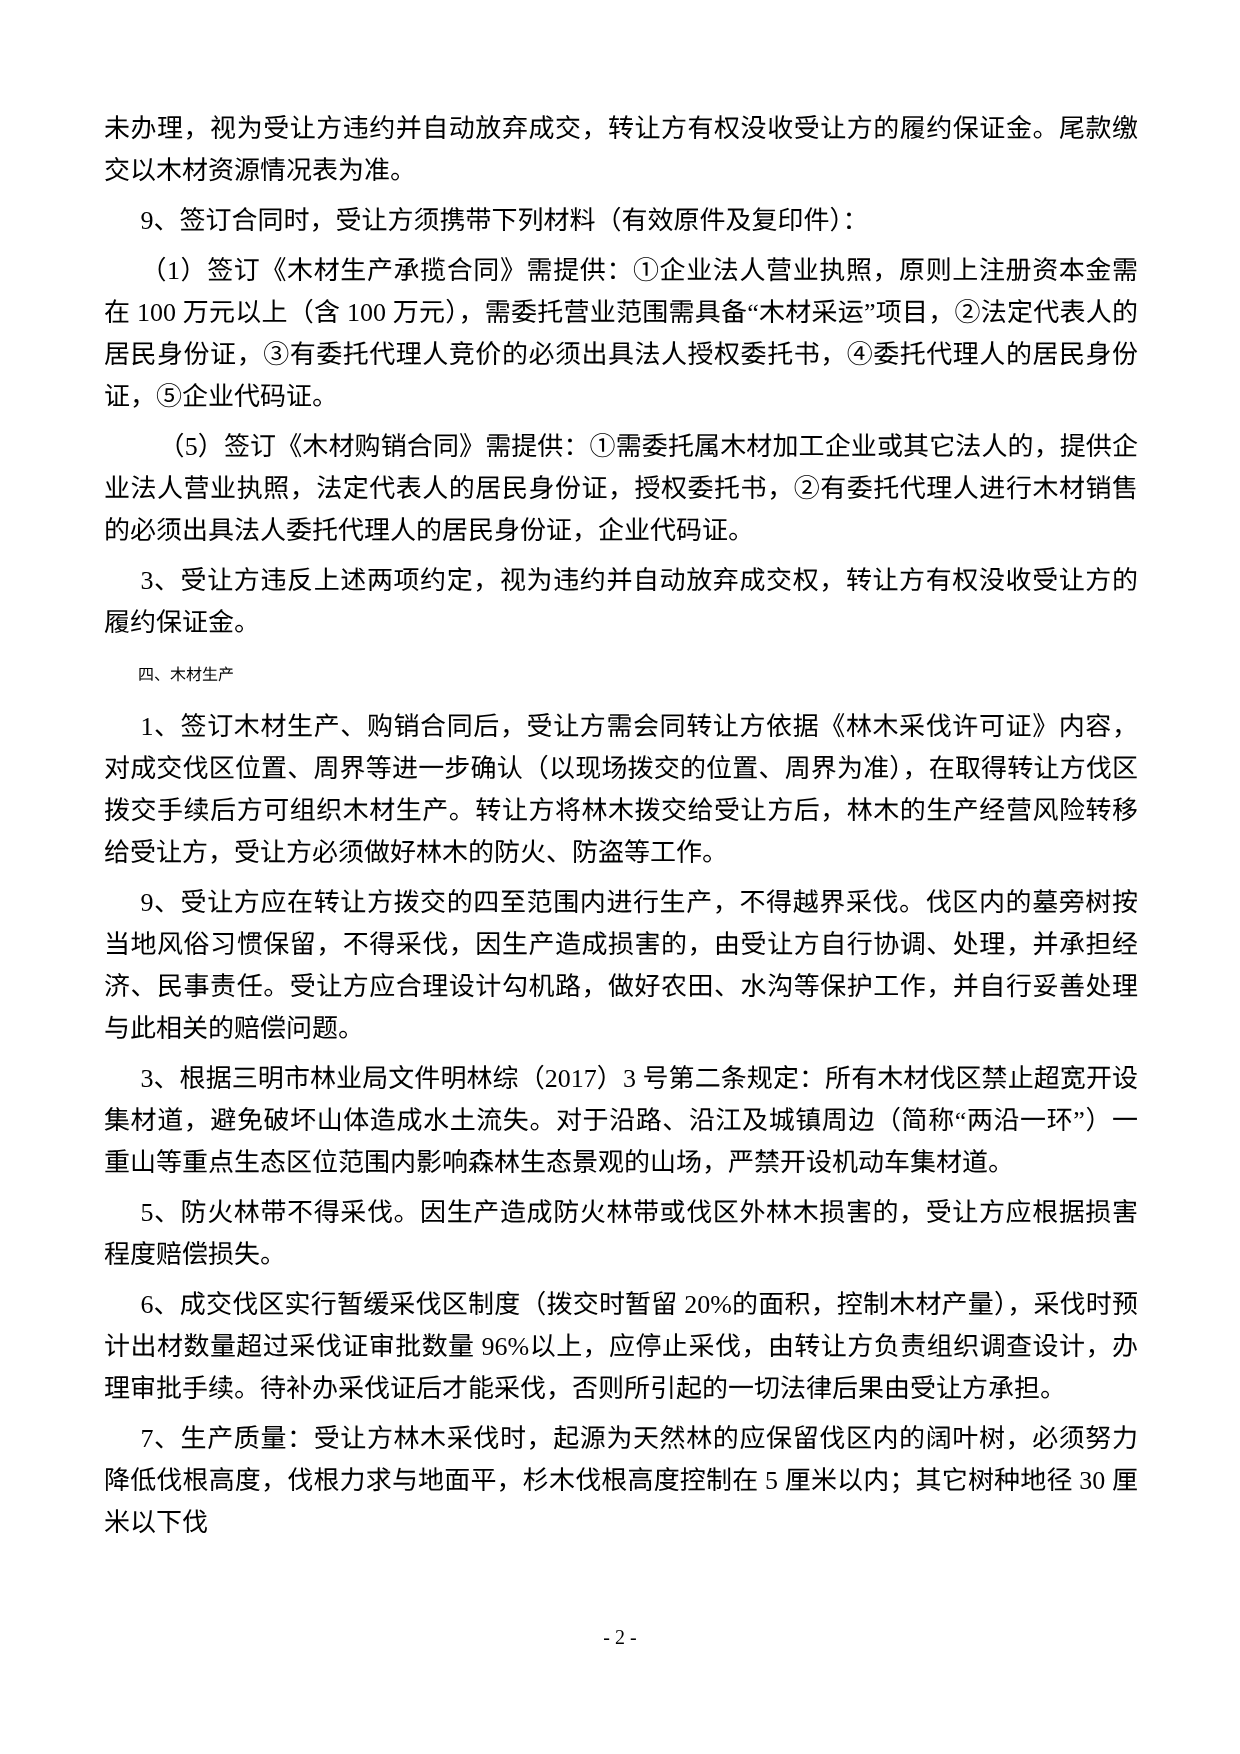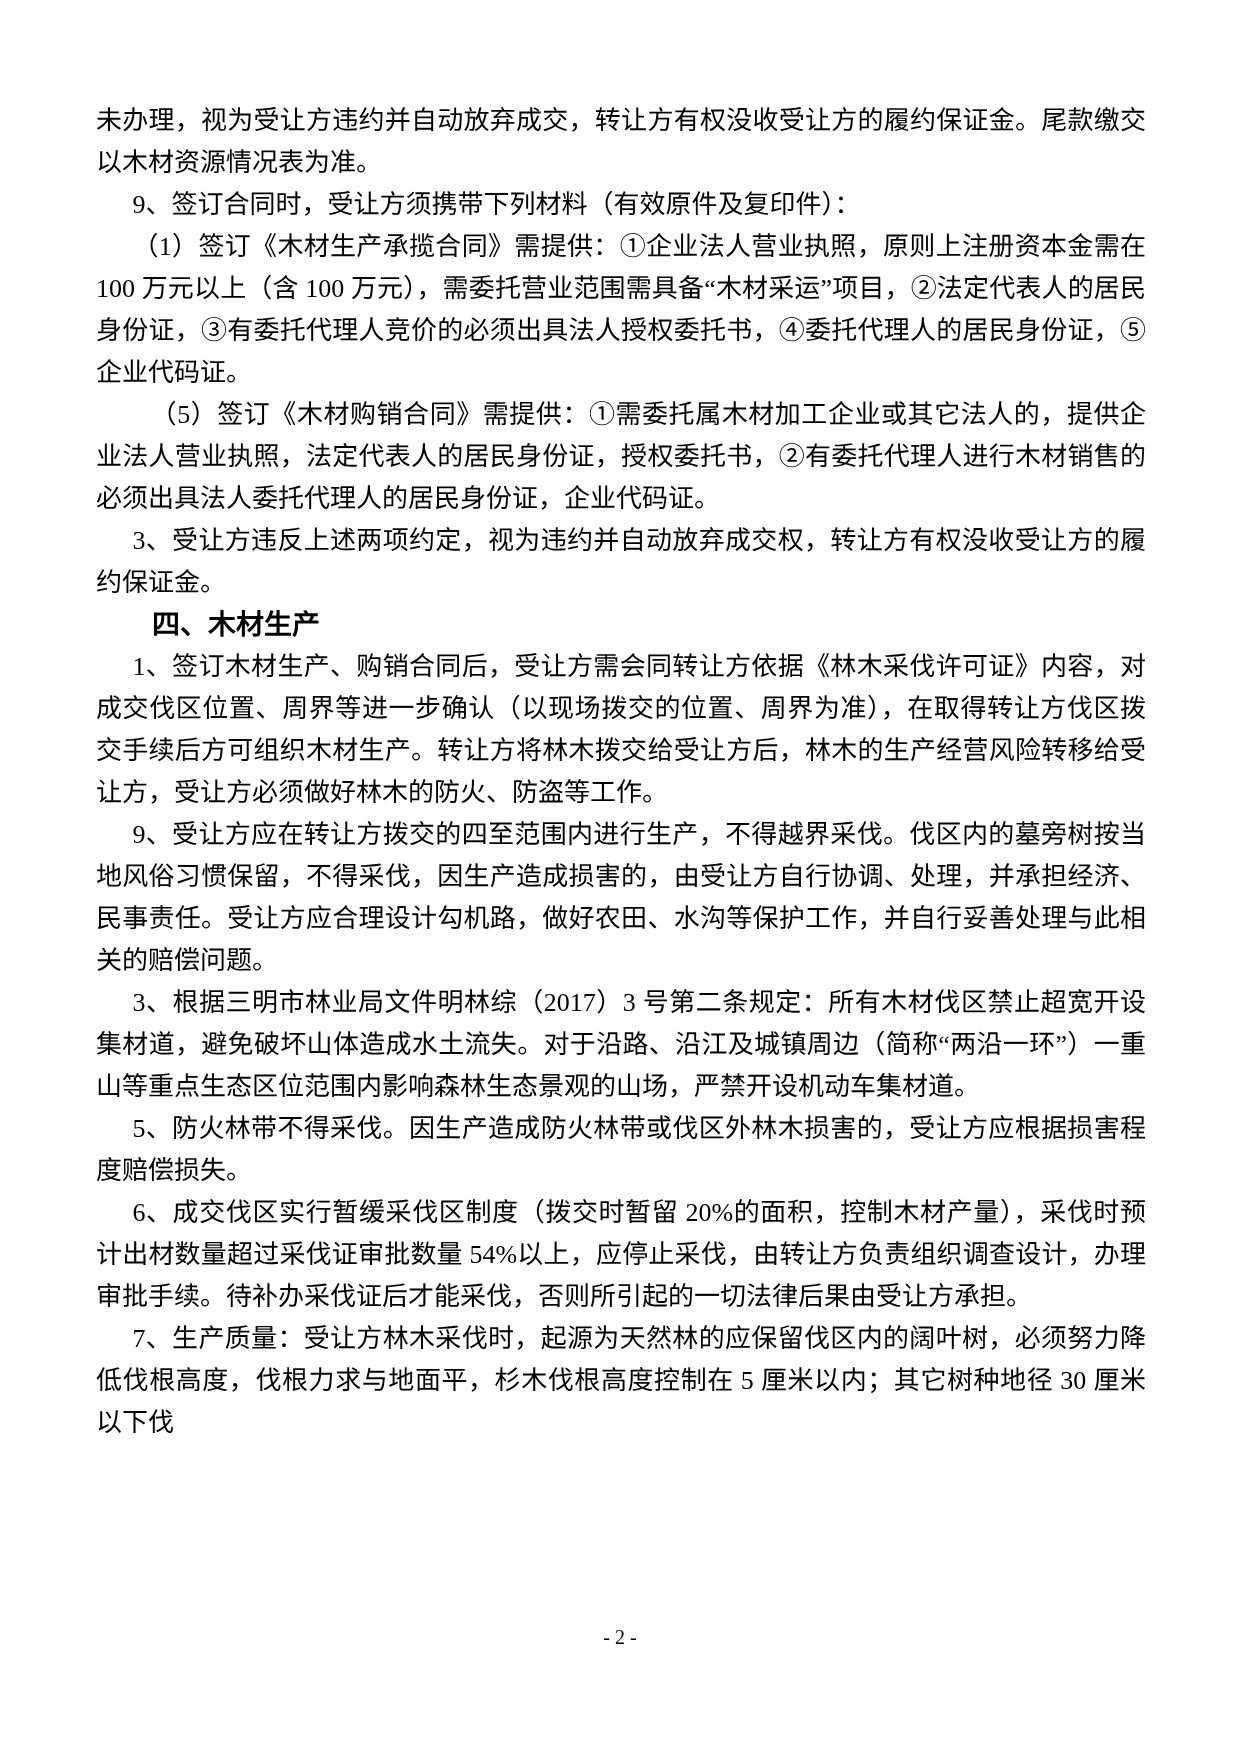--- a/index.html
+++ b/index.html
@@ -14,36 +14,36 @@
     color: #000000;
     font-family: "Liberation Serif", "DejaVu Serif", serif;
     overflow: hidden;
   }
   .page {
     box-sizing: border-box;
     width: 1240px;
     padding: 100px 94px 0 96px;
   }
   .para {
-    margin: 0;
+    margin: 8px;
     font-size: 26px;
     line-height: 42px;
     text-align: justify;
     text-justify: inter-ideograph;
     word-break: break-all;
   }
   .ind-none   { text-indent: 0; }
   .ind-num    { text-indent: 1.4em; }
   .ind-paren1 { text-indent: 1.4em; }
   .ind-paren2 { text-indent: 2.1em; }
   .heading {
-    margin: 0;
-    font-size: 28px;
+    margin: 10px;
+    font-size: 16px;
     line-height: 42px;
-    font-weight: bold;
+    font-weight: normal;
     text-indent: 2em;
   }
   .footer {
     position: absolute;
     top: 1624px;
     left: 0;
     width: 1240px;
     text-align: center;
     font-size: 20px;
     line-height: 26px;
@@ -59,19 +59,19 @@
   <p class="para ind-paren1">（1）签订《木材生产承揽合同》需提供：①企业法人营业执照，原则上注册资本金需在 100 万元以上（含 100 万元），需委托营业范围需具备“木材采运”项目，②法定代表人的居民身份证，③有委托代理人竞价的必须出具法人授权委托书，④委托代理人的居民身份证，⑤企业代码证。</p>
   <p class="para ind-paren2">（5）签订《木材购销合同》需提供：①需委托属木材加工企业或其它法人的，提供企业法人营业执照，法定代表人的居民身份证，授权委托书，②有委托代理人进行木材销售的必须出具法人委托代理人的居民身份证，企业代码证。</p>
   <p class="para ind-num">3、受让方违反上述两项约定，视为违约并自动放弃成交权，转让方有权没收受让方的履约保证金。</p>
 
   <h2 class="heading">四、木材生产</h2>
 
   <p class="para ind-num">1、签订木材生产、购销合同后，受让方需会同转让方依据《林木采伐许可证》内容，对成交伐区位置、周界等进一步确认（以现场拨交的位置、周界为准），在取得转让方伐区拨交手续后方可组织木材生产。转让方将林木拨交给受让方后，林木的生产经营风险转移给受让方，受让方必须做好林木的防火、防盗等工作。</p>
   <p class="para ind-num">9、受让方应在转让方拨交的四至范围内进行生产，不得越界采伐。伐区内的墓旁树按当地风俗习惯保留，不得采伐，因生产造成损害的，由受让方自行协调、处理，并承担经济、民事责任。受让方应合理设计勾机路，做好农田、水沟等保护工作，并自行妥善处理与此相关的赔偿问题。</p>
   <p class="para ind-num">3、根据三明市林业局文件明林综（2017）3 号第二条规定：所有木材伐区禁止超宽开设集材道，避免破坏山体造成水土流失。对于沿路、沿江及城镇周边（简称“两沿一环”）一重山等重点生态区位范围内影响森林生态景观的山场，严禁开设机动车集材道。</p>
   <p class="para ind-num">5、防火林带不得采伐。因生产造成防火林带或伐区外林木损害的，受让方应根据损害程度赔偿损失。</p>
-  <p class="para ind-num">6、成交伐区实行暂缓采伐区制度（拨交时暂留 20%的面积，控制木材产量），采伐时预计出材数量超过采伐证审批数量 54%以上，应停止采伐，由转让方负责组织调查设计，办理审批手续。待补办采伐证后才能采伐，否则所引起的一切法律后果由受让方承担。</p>
+  <p class="para ind-num">6、成交伐区实行暂缓采伐区制度（拨交时暂留 20%的面积，控制木材产量），采伐时预计出材数量超过采伐证审批数量 96%以上，应停止采伐，由转让方负责组织调查设计，办理审批手续。待补办采伐证后才能采伐，否则所引起的一切法律后果由受让方承担。</p>
   <p class="para ind-num">7、生产质量：受让方林木采伐时，起源为天然林的应保留伐区内的阔叶树，必须努力降低伐根高度，伐根力求与地面平，杉木伐根高度控制在 5 厘米以内；其它树种地径 30 厘米以下伐</p>
 </main>
 
 <footer class="footer">
   <span>- 2 -</span>
 </footer>
 
 </body></html>

